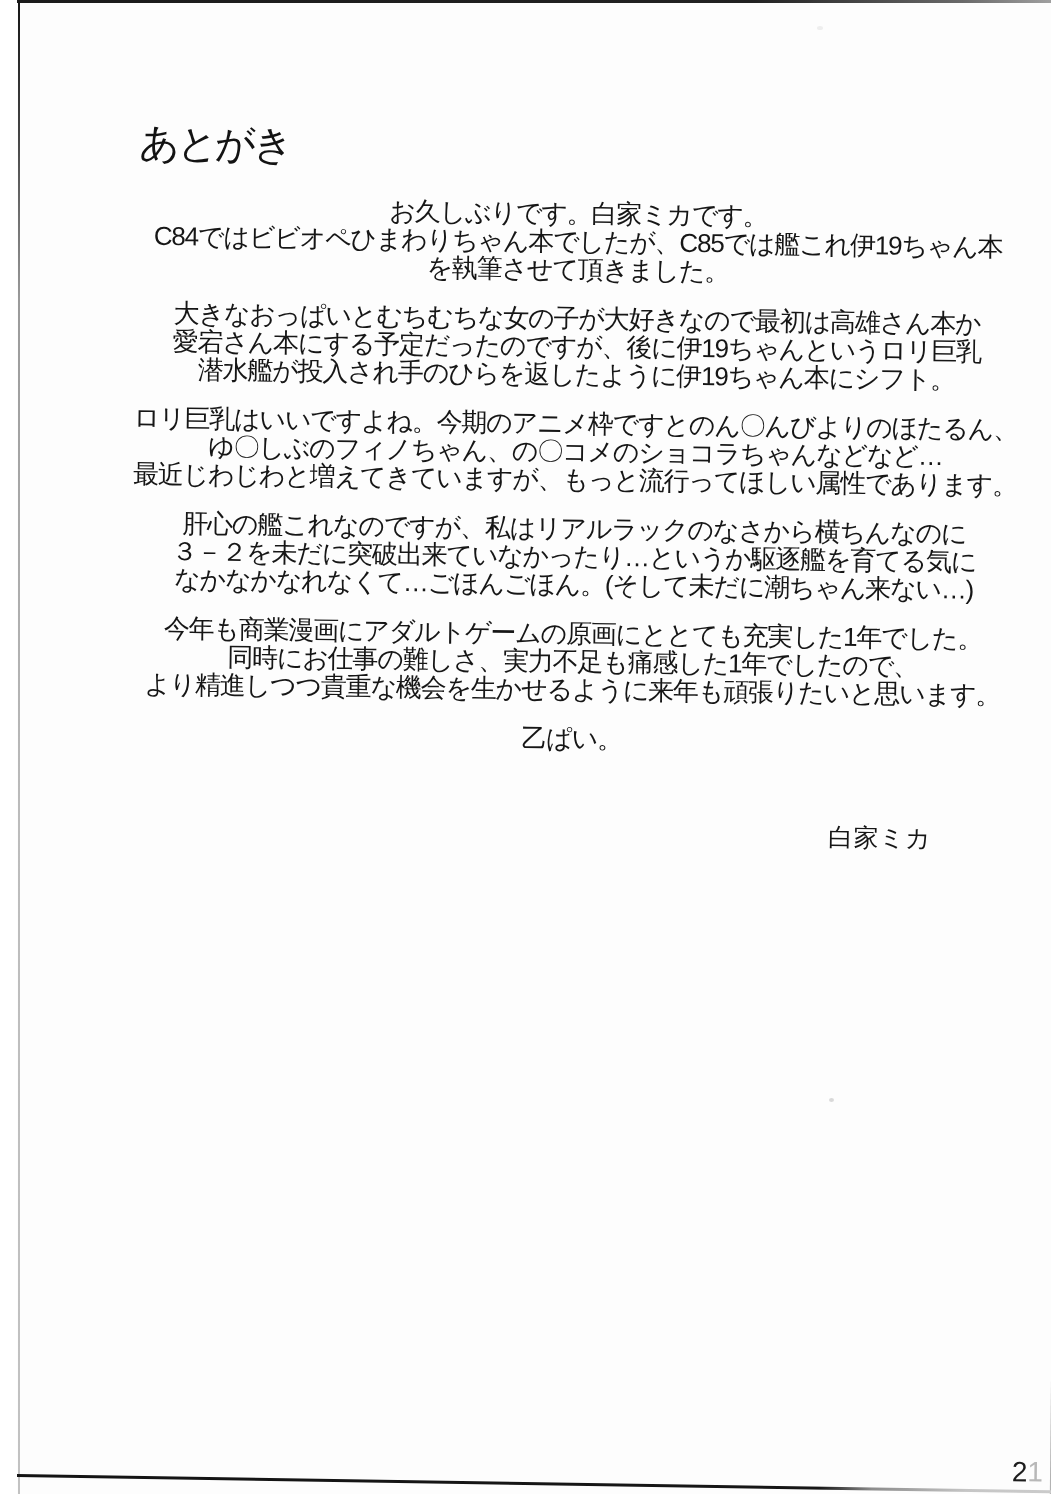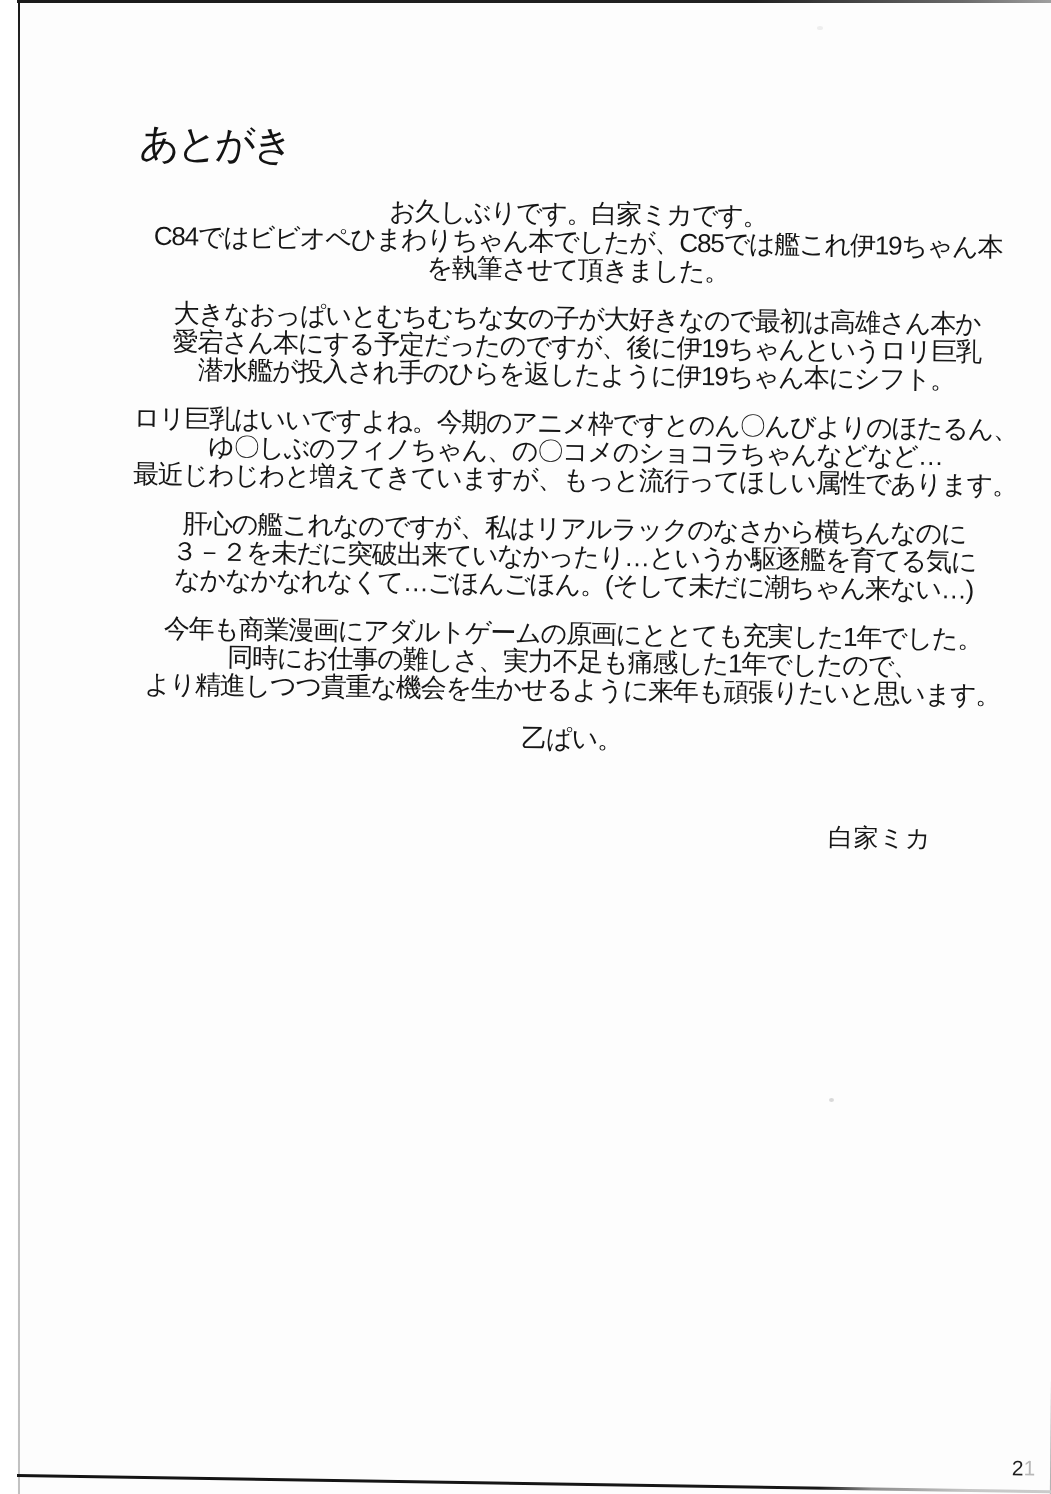--- a/index.html
+++ b/index.html
@@ -95,21 +95,21 @@
     position: absolute;
     left: 822px; top: 810px;
     font-size: 25px;
     letter-spacing: 0.5px;
     color: #161616;
     white-space: nowrap;
   }
   .page-number {
     position: absolute;
     left: 1014px; top: 1443px;
-    font-size: 21px;
+    font-size: 28px;
     color: #1d1d1d;
     white-space: nowrap;
   }
   .page-number .clipped {
     color: #b8b8b8;
   }
 </style>
 </head>
 <body>
 

